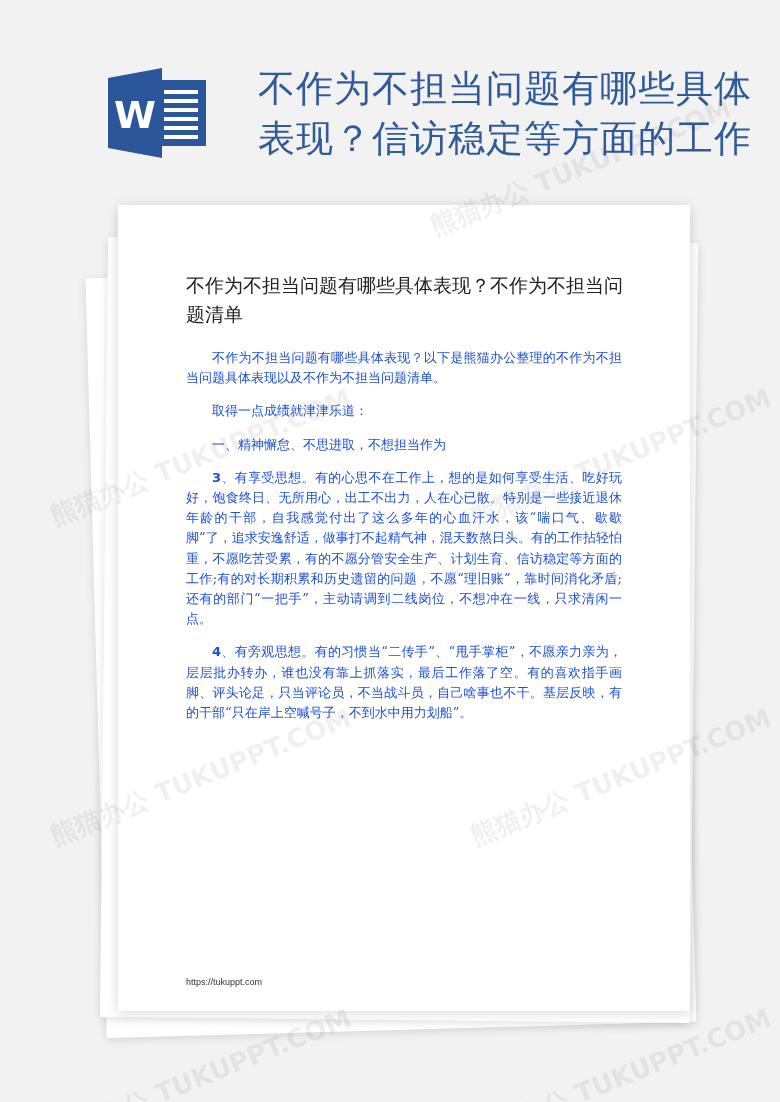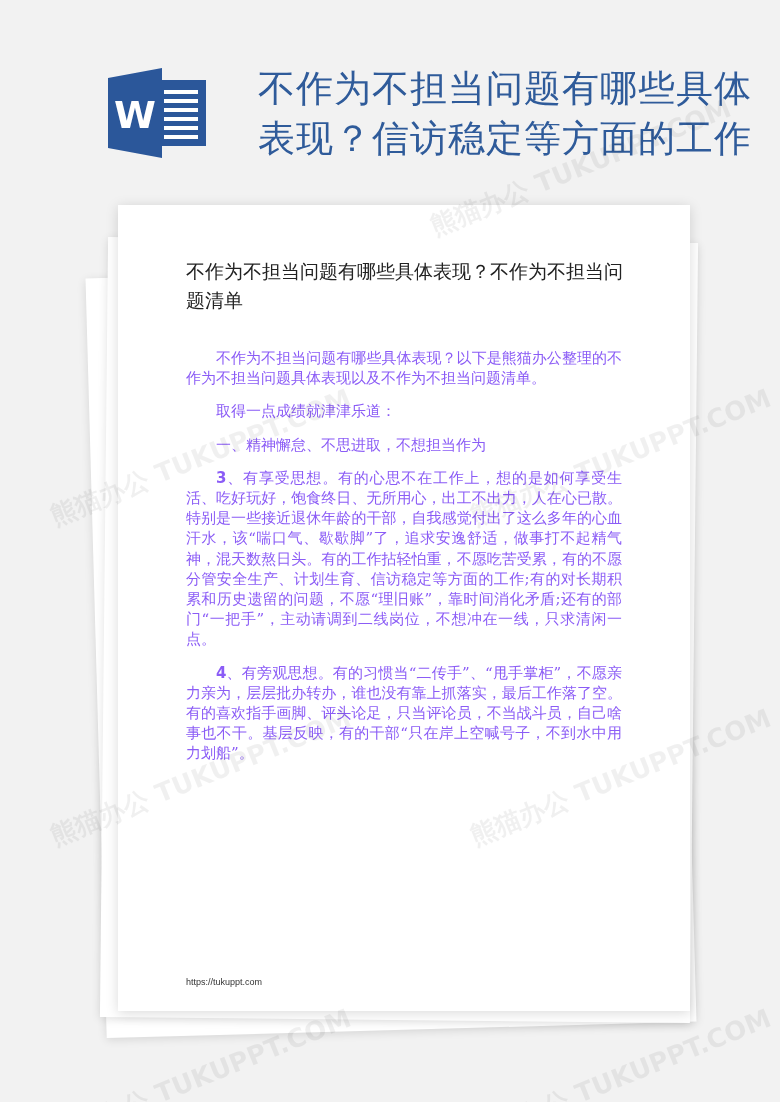--- a/index.html
+++ b/index.html
@@ -24,27 +24,27 @@
     position: absolute; background: #fff;
     box-shadow: 0 2px 10px rgba(0,0,0,0.12);
   }
   .page-back.b1 { left: 96px; top: 270px; width: 590px; height: 760px; transform: rotate(-1.6deg); }
   .page-back.b2 { left: 104px; top: 240px; width: 590px; height: 780px; transform: rotate(0.6deg); }
   .page {
     position: absolute; left: 118px; top: 205px; width: 572px; height: 806px;
     background: #fff; box-shadow: 0 2px 12px rgba(0,0,0,0.15);
   }
   .doc-title {
-    position: absolute; left: 68px; top: 52px; width: 450px;
-    font-family: Liberation Serif, serif;
+    position: absolute; left: 68px; top: 68px; width: 450px;
+    font-family: Liberation Mono, monospace;
     font-size: 19px; line-height: 29px; color: #222;
   }
   .doc-body {
     position: absolute; left: 68px; top: 143px; width: 436px;
-    font-size: 15px; line-height: 20.2px; color: #8b5cf6;
+    font-size: 13px; line-height: 20.2px; color: #1d4ed8;
   }
   .doc-body p { margin: 0 0 13px 0; text-indent: 2em; text-align: justify; }
   .doc-body p.item { margin-bottom: 13px; }
   .doc-body .num { font-family: "DejaVu Sans", sans-serif; font-weight: bold; }
   .footer-url {
     position: absolute; left: 68px; top: 772px;
     font-family: "Liberation Sans", sans-serif; font-size: 9px; color: #333;
   }
 </style>
 </head>

